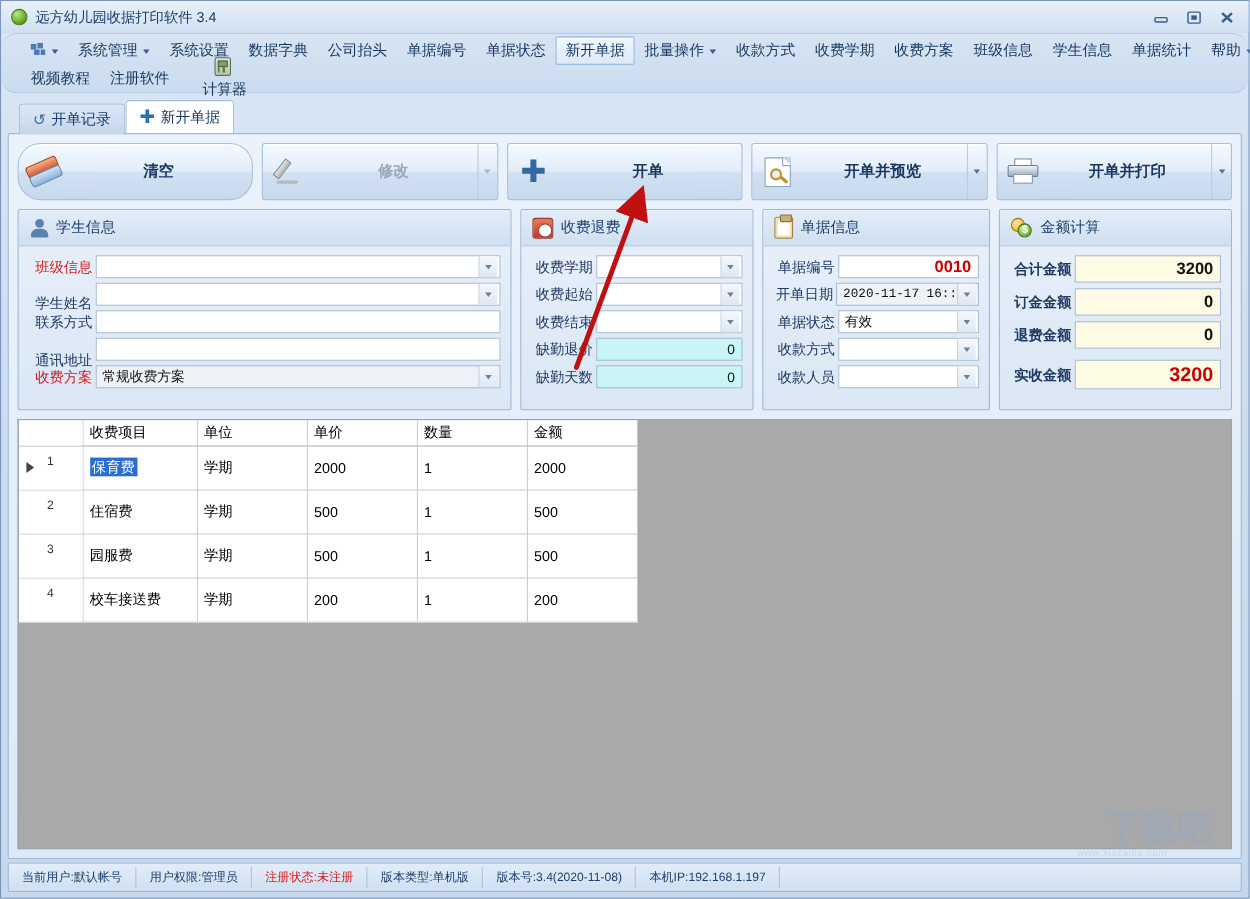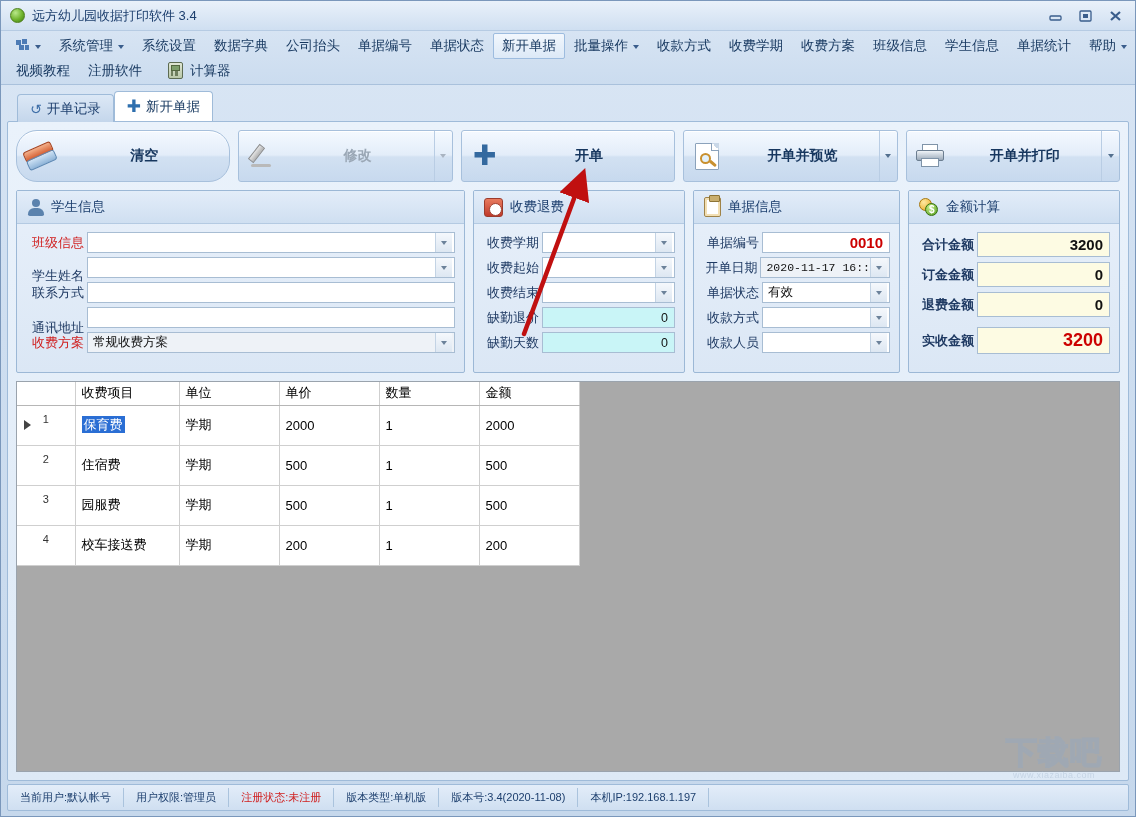--- a/index.html
+++ b/index.html
@@ -36,21 +36,22 @@
     width:28px;height:20px; display:flex;align-items:center;justify-content:center;
     color:#3a5d8c;
   }
   .win-btn svg{display:block;}
   
   .menubar{
     flex:none;
     background:linear-gradient(180deg,#d7e4f3 0%,#cbdcef 100%);
     border-top:1px solid #b6cbe3;
     border-bottom:1px solid #a9c1dc;
-    padding:2px 0 1px 6px;
+    padding:2px 0 1px 18px;
+    border-radius:15px;
   }
   .menurow{ display:flex; align-items:center; height:25px; }
   .menuitem{
     padding:3px 8px; white-space:nowrap; font-size:13.5px; color:#16375f;
     display:flex; align-items:center; gap:3px; border:1px solid transparent;
   }
   .menuitem.sel{
     border:1px solid #9dbcdf; background:linear-gradient(180deg,#f2f7fd,#dce9f7);
     border-radius:2px;
   }
@@ -252,21 +253,21 @@
   .arrow-anno{ position:absolute; left:0; top:0; width:1136px; height:817px; pointer-events:none; }
   .watermark{
     position:absolute; right:6px; bottom:30px; width:150px; height:50px;
     opacity:.38; pointer-events:none;
   }
   .wm-text{
     font-size:31px; font-weight:bold; color:#ffffff;
     -webkit-text-stroke:1.5px #8fa8c4;
     letter-spacing:1px; line-height:34px; text-align:center;
   }
-  .wm-sub{ font-size:9px; color:#9fb3ca; text-align:center; letter-spacing:.5px;}
+  .wm-sub{ font-size:9px; color:#9fb3ca; text-align:left; letter-spacing:.5px;}
 </style>
 </head>
 <body>
 
 <div class="window">
 
   <div class="titlebar">
     <div class="app-icon"></div>
     <div class="title-text">远方幼儿园收据打印软件  3.4</div>
     <div class="title-spacer"></div>
@@ -350,21 +351,21 @@
         <span class="caret"></span>
       </div>
     </div>
     <div class="menurow">
       <div class="menuitem">
           <span>视频教程</span>
         </div>
       <div class="menuitem">
           <span>注册软件</span>
         </div>
-      <div class="menuitem" style="margin-left:8px;">
+      <div class="menuitem" style="margin-left:8px;flex-direction:column;">
         <span class="calc-ico"></span>
         <span style="margin-left:4px;">计算器</span>
       </div>
     </div>
   </div>
 
   <div class="tabstrip">
     <div class="tab">
       <span class="tabico-hist">↺</span>
       <span>开单记录</span>

